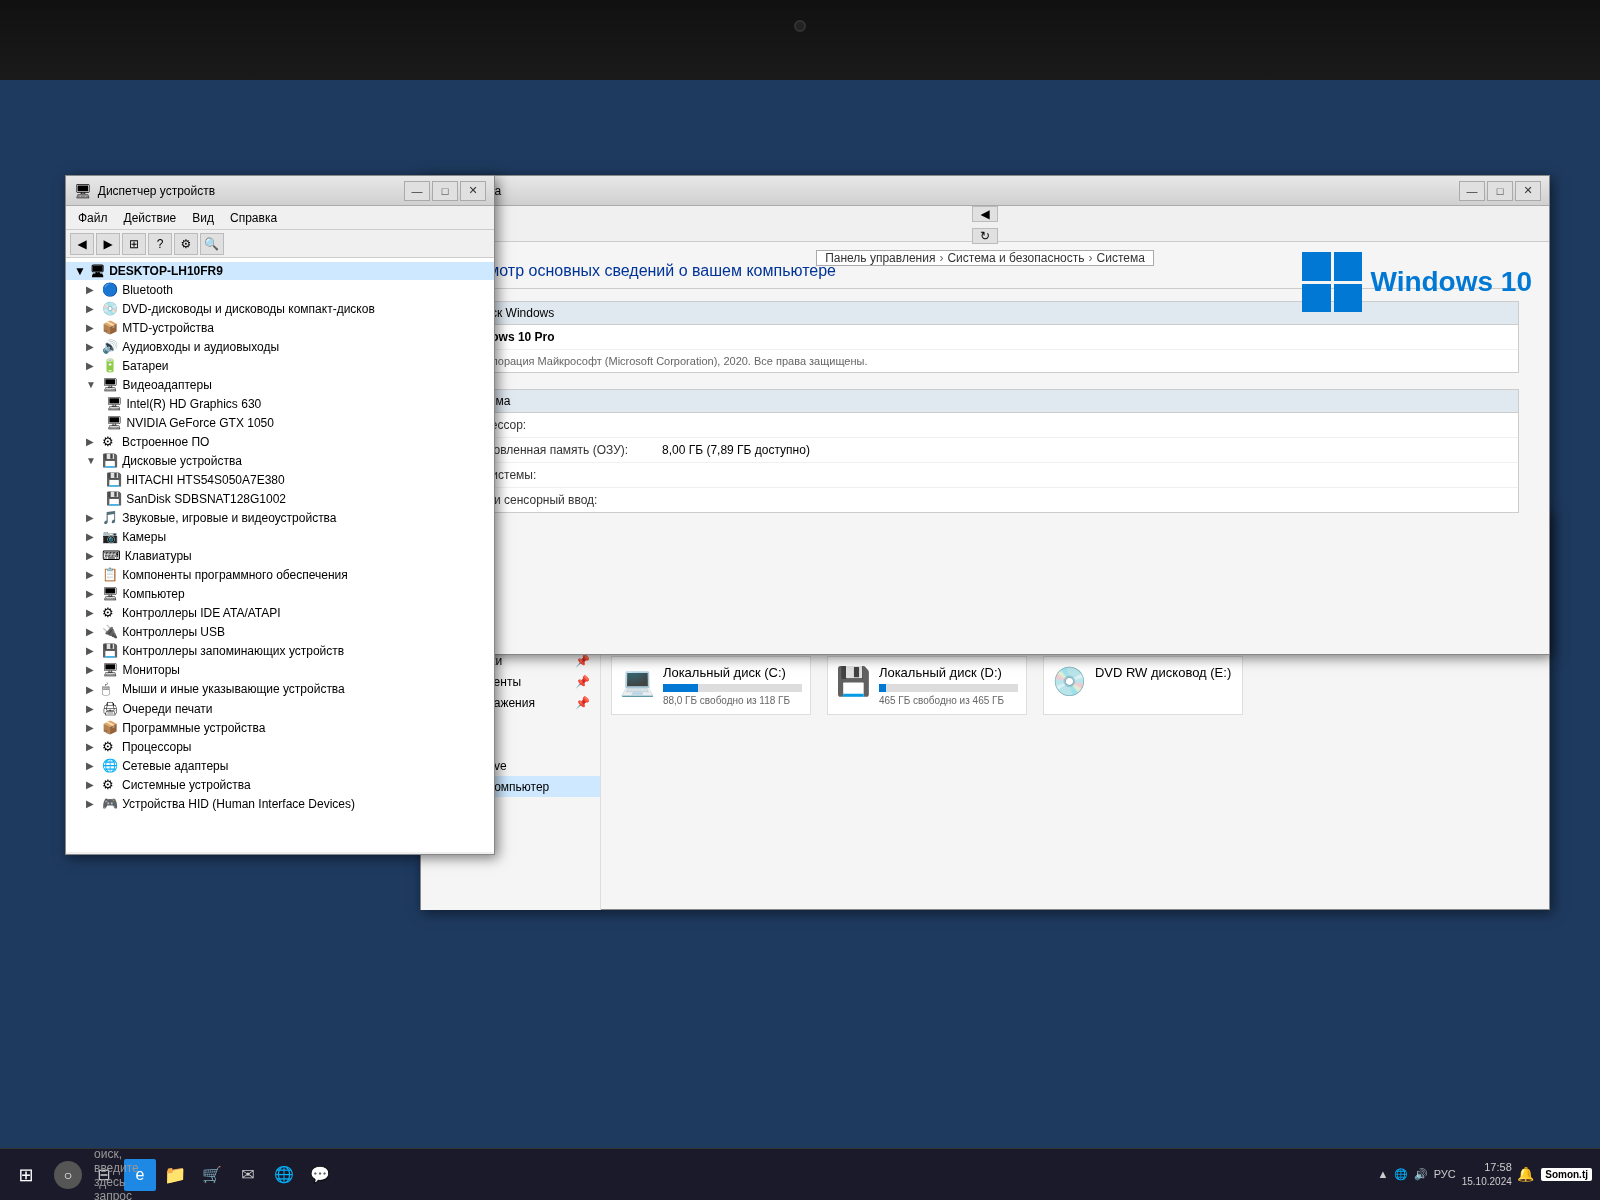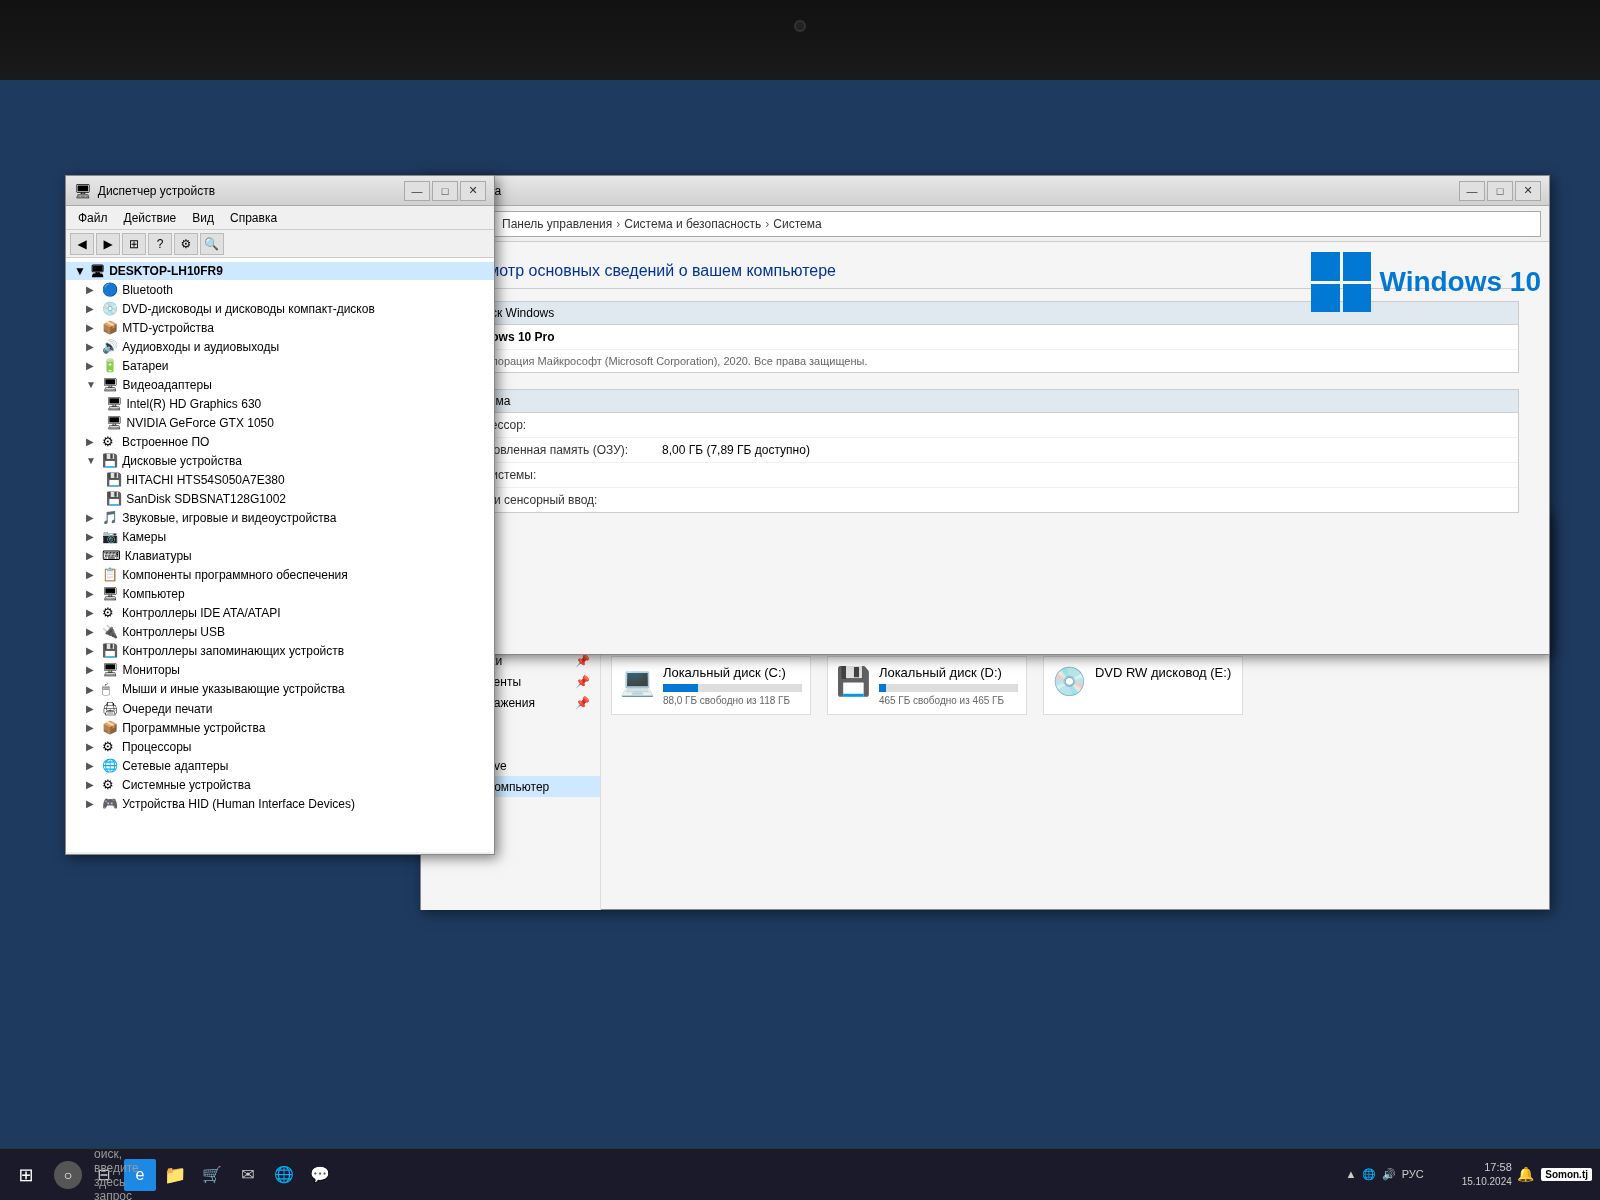--- a/index.html
+++ b/index.html
@@ -72,21 +72,20 @@
       margin-left: auto;
       display: flex;
       align-items: center;
       gap: 6px;
       color: #ccc;
       font-size: 11px;
     }
     .taskbar-clock {
       text-align: right;
       line-height: 1.4;
-      margin-left: 32px;
     }
     .somon-badge {
       background: #fff;
       color: #000;
       font-size: 10px;
       padding: 1px 4px;
       border-radius: 2px;
       font-weight: bold;
     }
 
@@ -221,20 +220,21 @@
       z-index: 9;
     }
     .system-addressbar {
       height: 36px;
       background: #f0f0f0;
       border-bottom: 1px solid #ccc;
       display: flex;
       align-items: center;
       padding: 0 8px;
       gap: 6px;
+      flex-direction: column;
     }
     .address-box {
       flex: 1;
       height: 26px;
       background: #fff;
       border: 1px solid #aaa;
       padding: 0 8px;
       font-size: 12px;
       color: #333;
       display: flex;
@@ -656,21 +656,21 @@
           <span>Панель управления</span>
           <span class="bread-sep">›</span>
           <span>Система и безопасность</span>
           <span class="bread-sep">›</span>
           <span>Система</span>
         </div>
       </div>
     </div>
     <div class="system-content" style="position:relative;">
 
-      <div style="position:absolute; right:8px; top:10px; display:flex; align-items:center; gap:8px;">
+      <div style="position:absolute; right:17px; top:10px; display:flex; align-items:center; gap:8px;">
         <div class="win10-logo">
           <div class="win10-square" style="background:#0078d4;"></div>
           <div class="win10-square" style="background:#0078d4;"></div>
           <div class="win10-square" style="background:#0078d4;"></div>
           <div class="win10-square" style="background:#0078d4;"></div>
         </div>
         <span class="win10-text" style="font-size:28px; font-weight:bold; color:#0078d4;">Windows 10</span>
       </div>
 
       <h2 class="section-title" style="font-size:16px; padding-bottom:8px; border-bottom:1px solid #ccc; margin-bottom:12px;">Просмотр основных сведений о вашем компьютере</h2>

